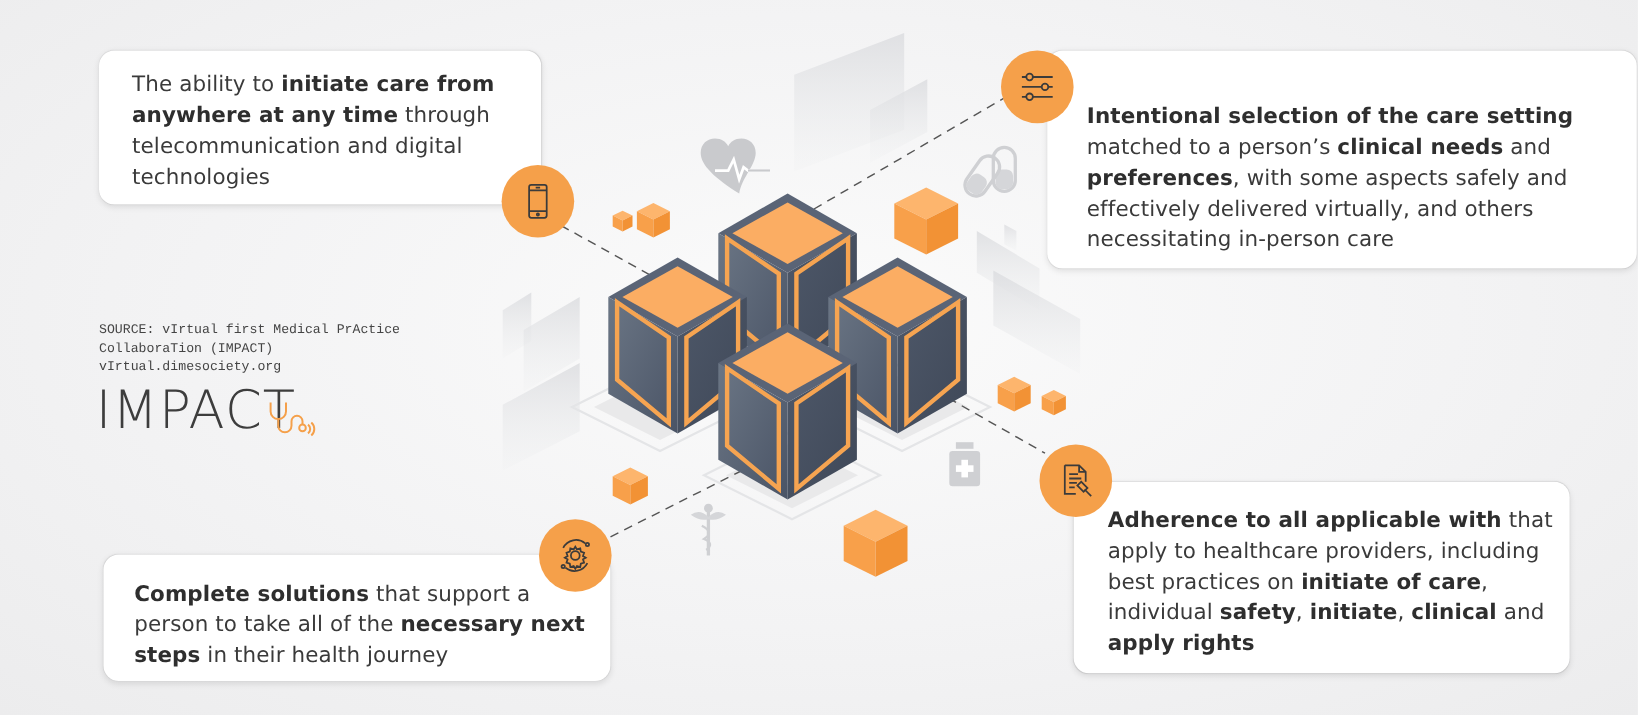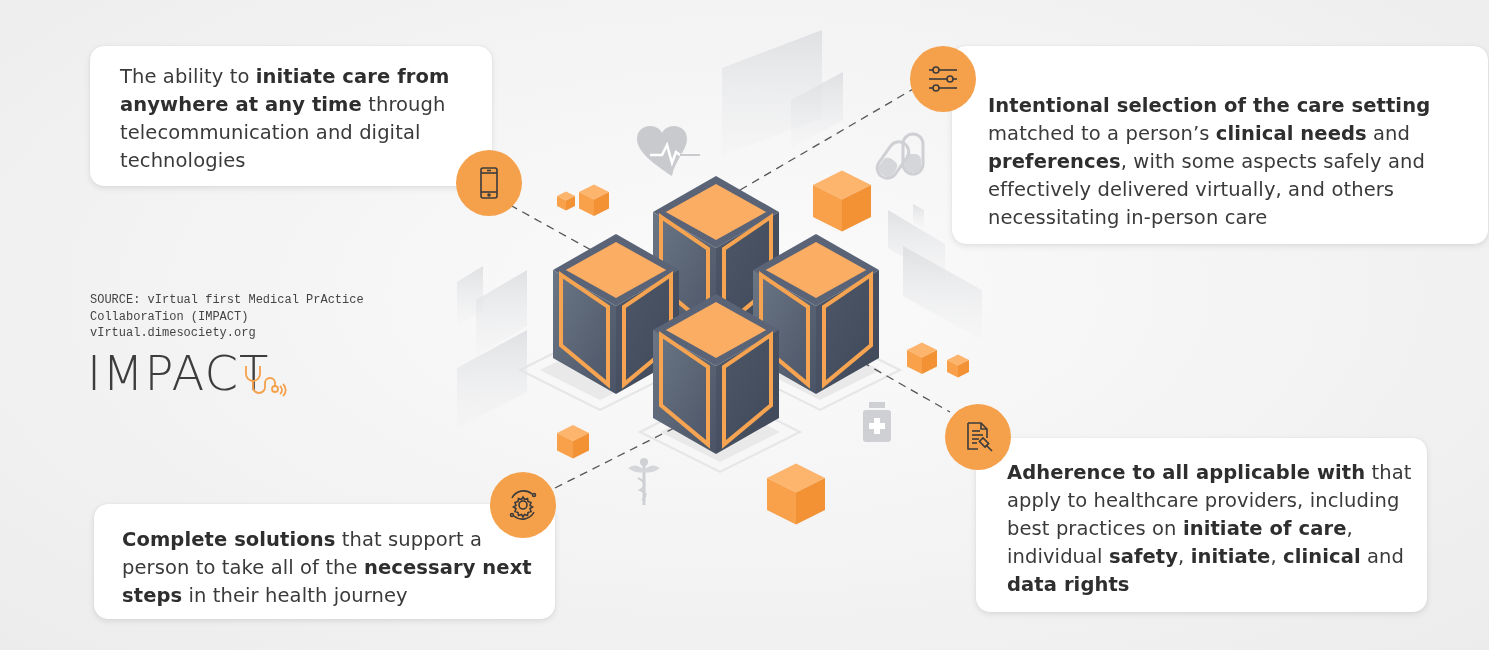--- a/index.html
+++ b/index.html
@@ -197,21 +197,21 @@
 <div class="card" id="card-1">
   <p><span>The ability to </span><b>initiate care from anywhere at any time</b><span> through telecommunication and digital technologies</span></p>
 </div>
 <div class="card" id="card-2">
   <p><b>Intentional selection of the care setting</b><span> matched to a person’s </span><b>clinical needs</b><span> and </span><b>preferences</b><span>, with some aspects safely and effectively delivered virtually, and others necessitating in-person care</span></p>
 </div>
 <div class="card" id="card-3">
   <p><b>Complete solutions</b><span> that support a person to take all of the </span><b>necessary next steps</b><span> in their health journey</span></p>
 </div>
 <div class="card" id="card-4">
-  <p><b>Adherence to all applicable with</b><span> that apply to healthcare providers, including best practices on </span><b>initiate of care</b><span>, individual </span><b>safety</b><span>, </span><b>initiate</b><span>, </span><b>clinical</b><span> and </span><b>data rights</b></p>
+  <p><b>Adherence to all applicable with</b><span> that apply to healthcare providers, including best practices on </span><b>initiate of care</b><span>, individual </span><b>safety</b><span>, </span><b>initiate</b><span>, </span><b>clinical</b><span> and </span><b>apply rights</b></p>
 </div>
 
 <div class="badge" style="left:456px; top:150px;">
   <svg viewBox="0 0 38 38" fill="none" stroke="#3b3b3b" stroke-width="1.6">
     <rect x="11" y="4" width="16" height="30" rx="2"></rect>
     <line x1="11" y1="9" x2="27" y2="9"></line>
     <line x1="11" y1="28" x2="27" y2="28"></line>
     <line x1="17" y1="6.5" x2="21" y2="6.5"></line>
     <circle cx="19" cy="31" r="1"></circle>
   </svg>

